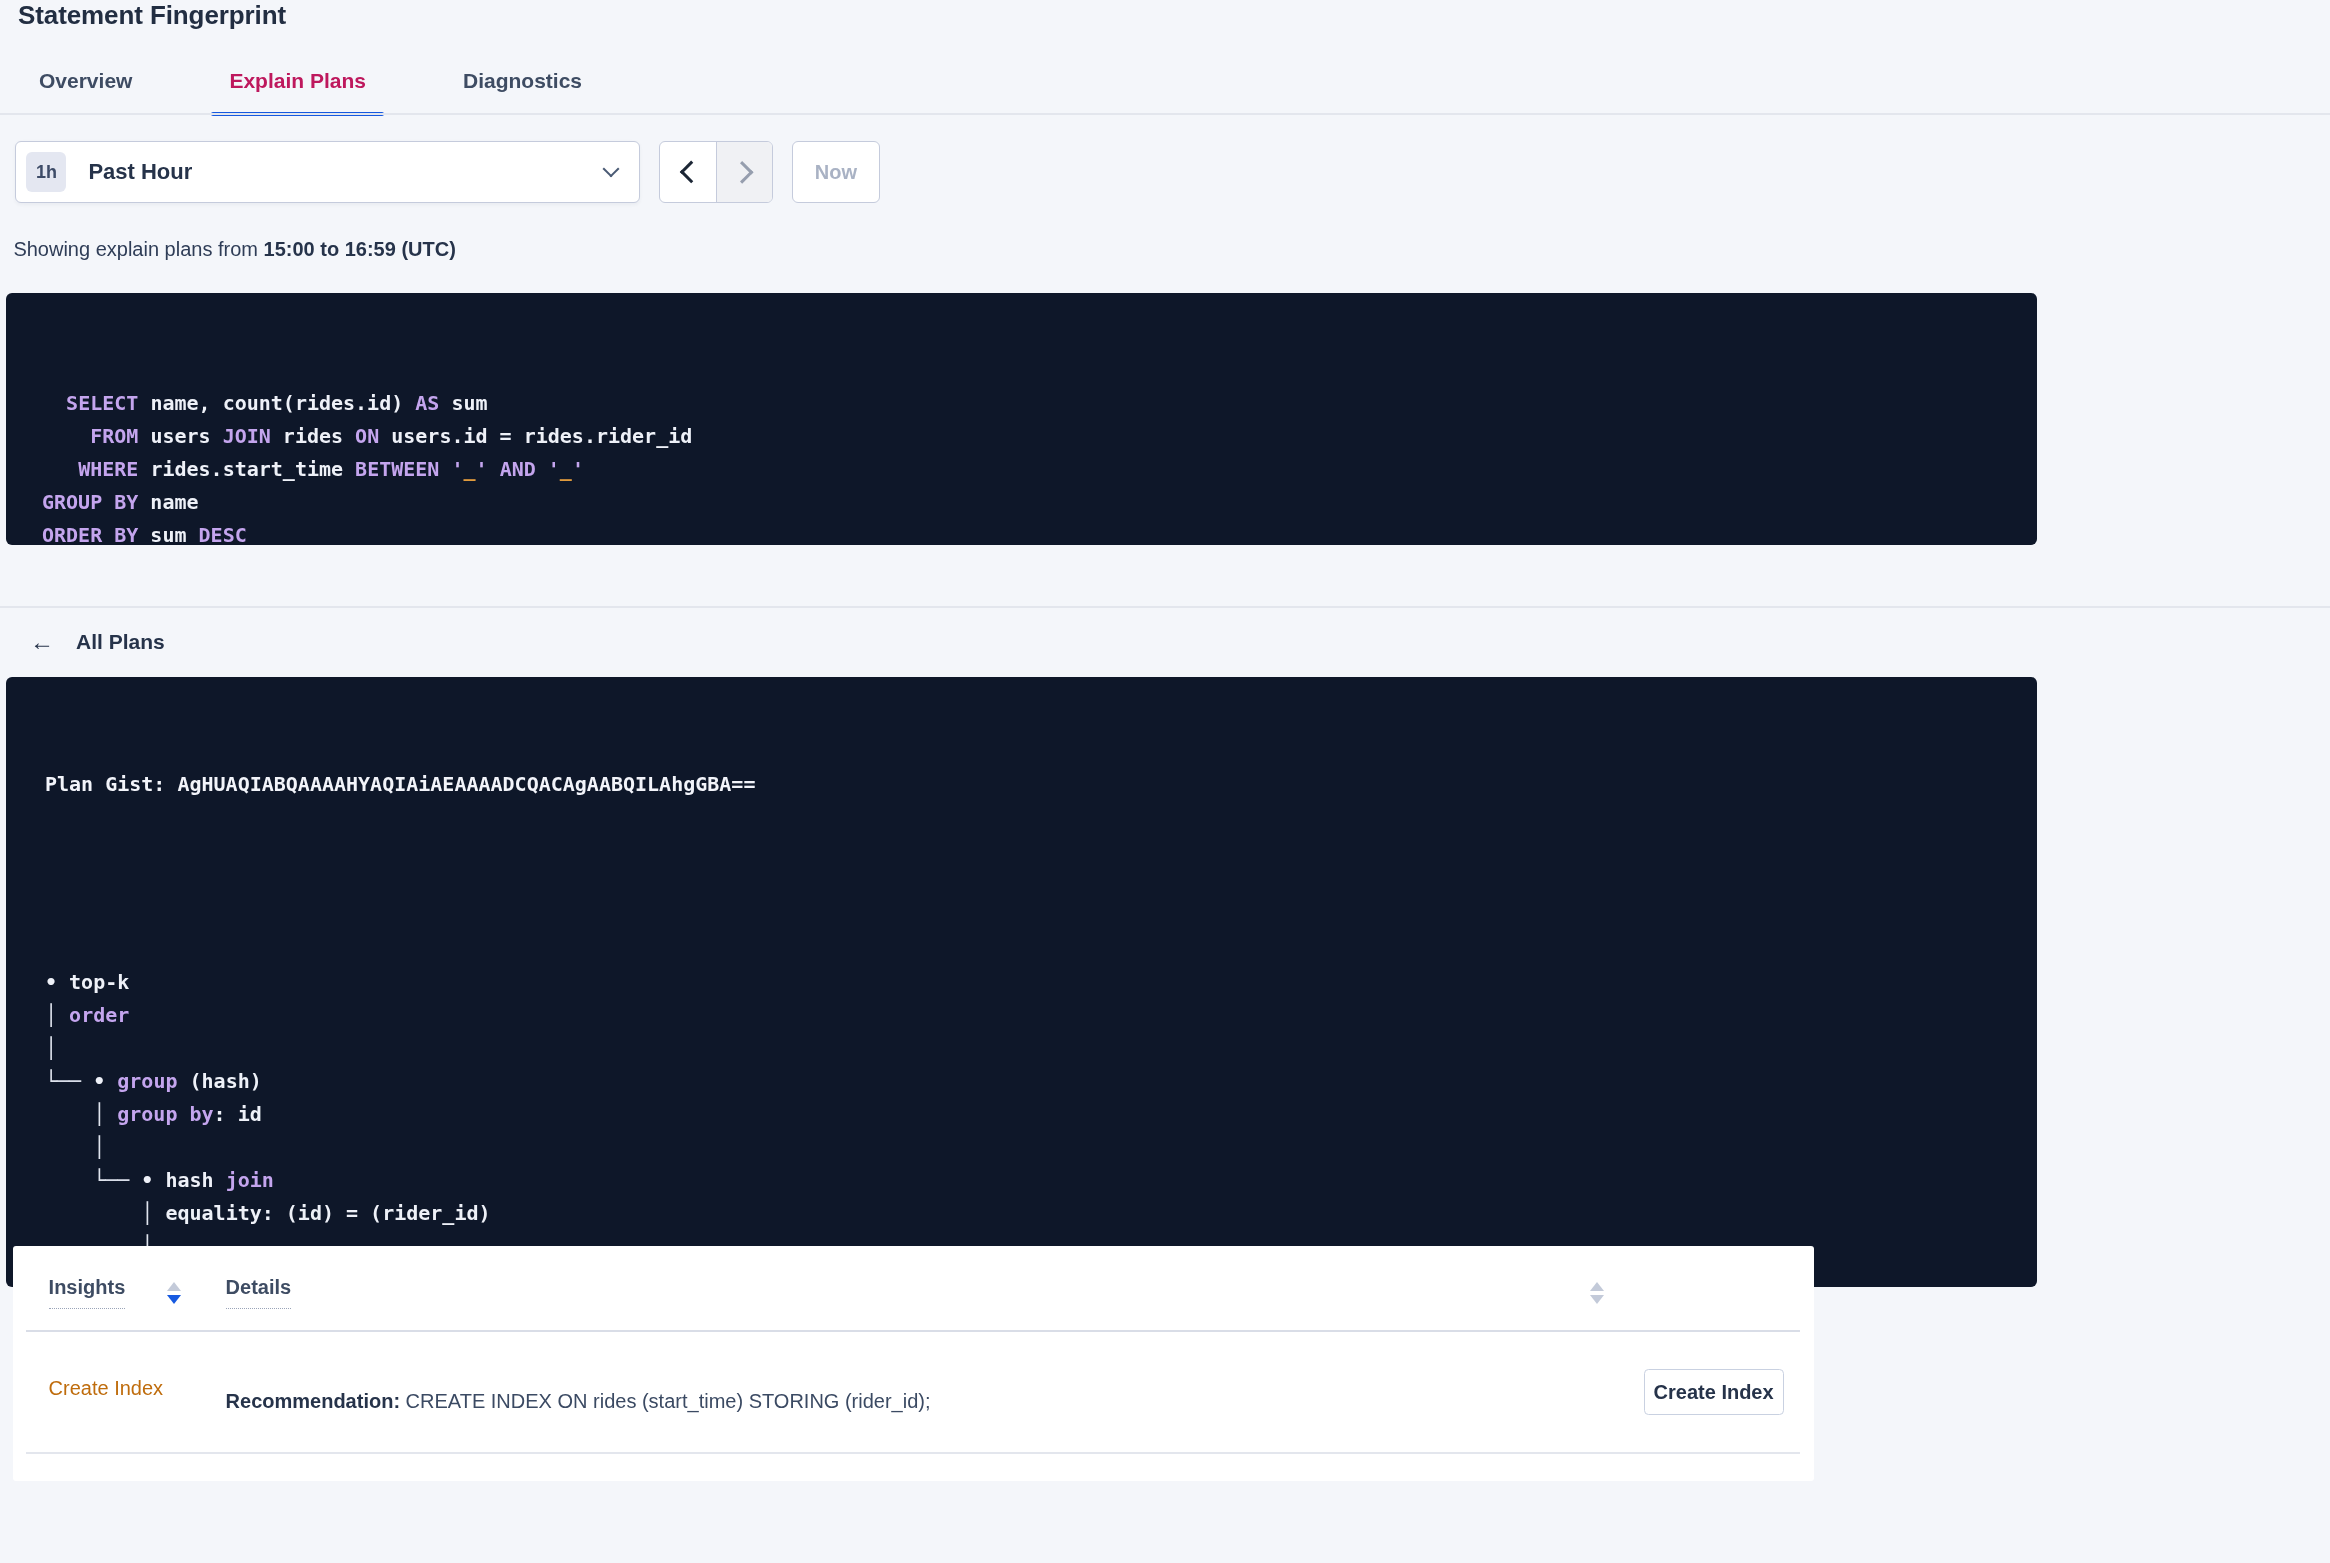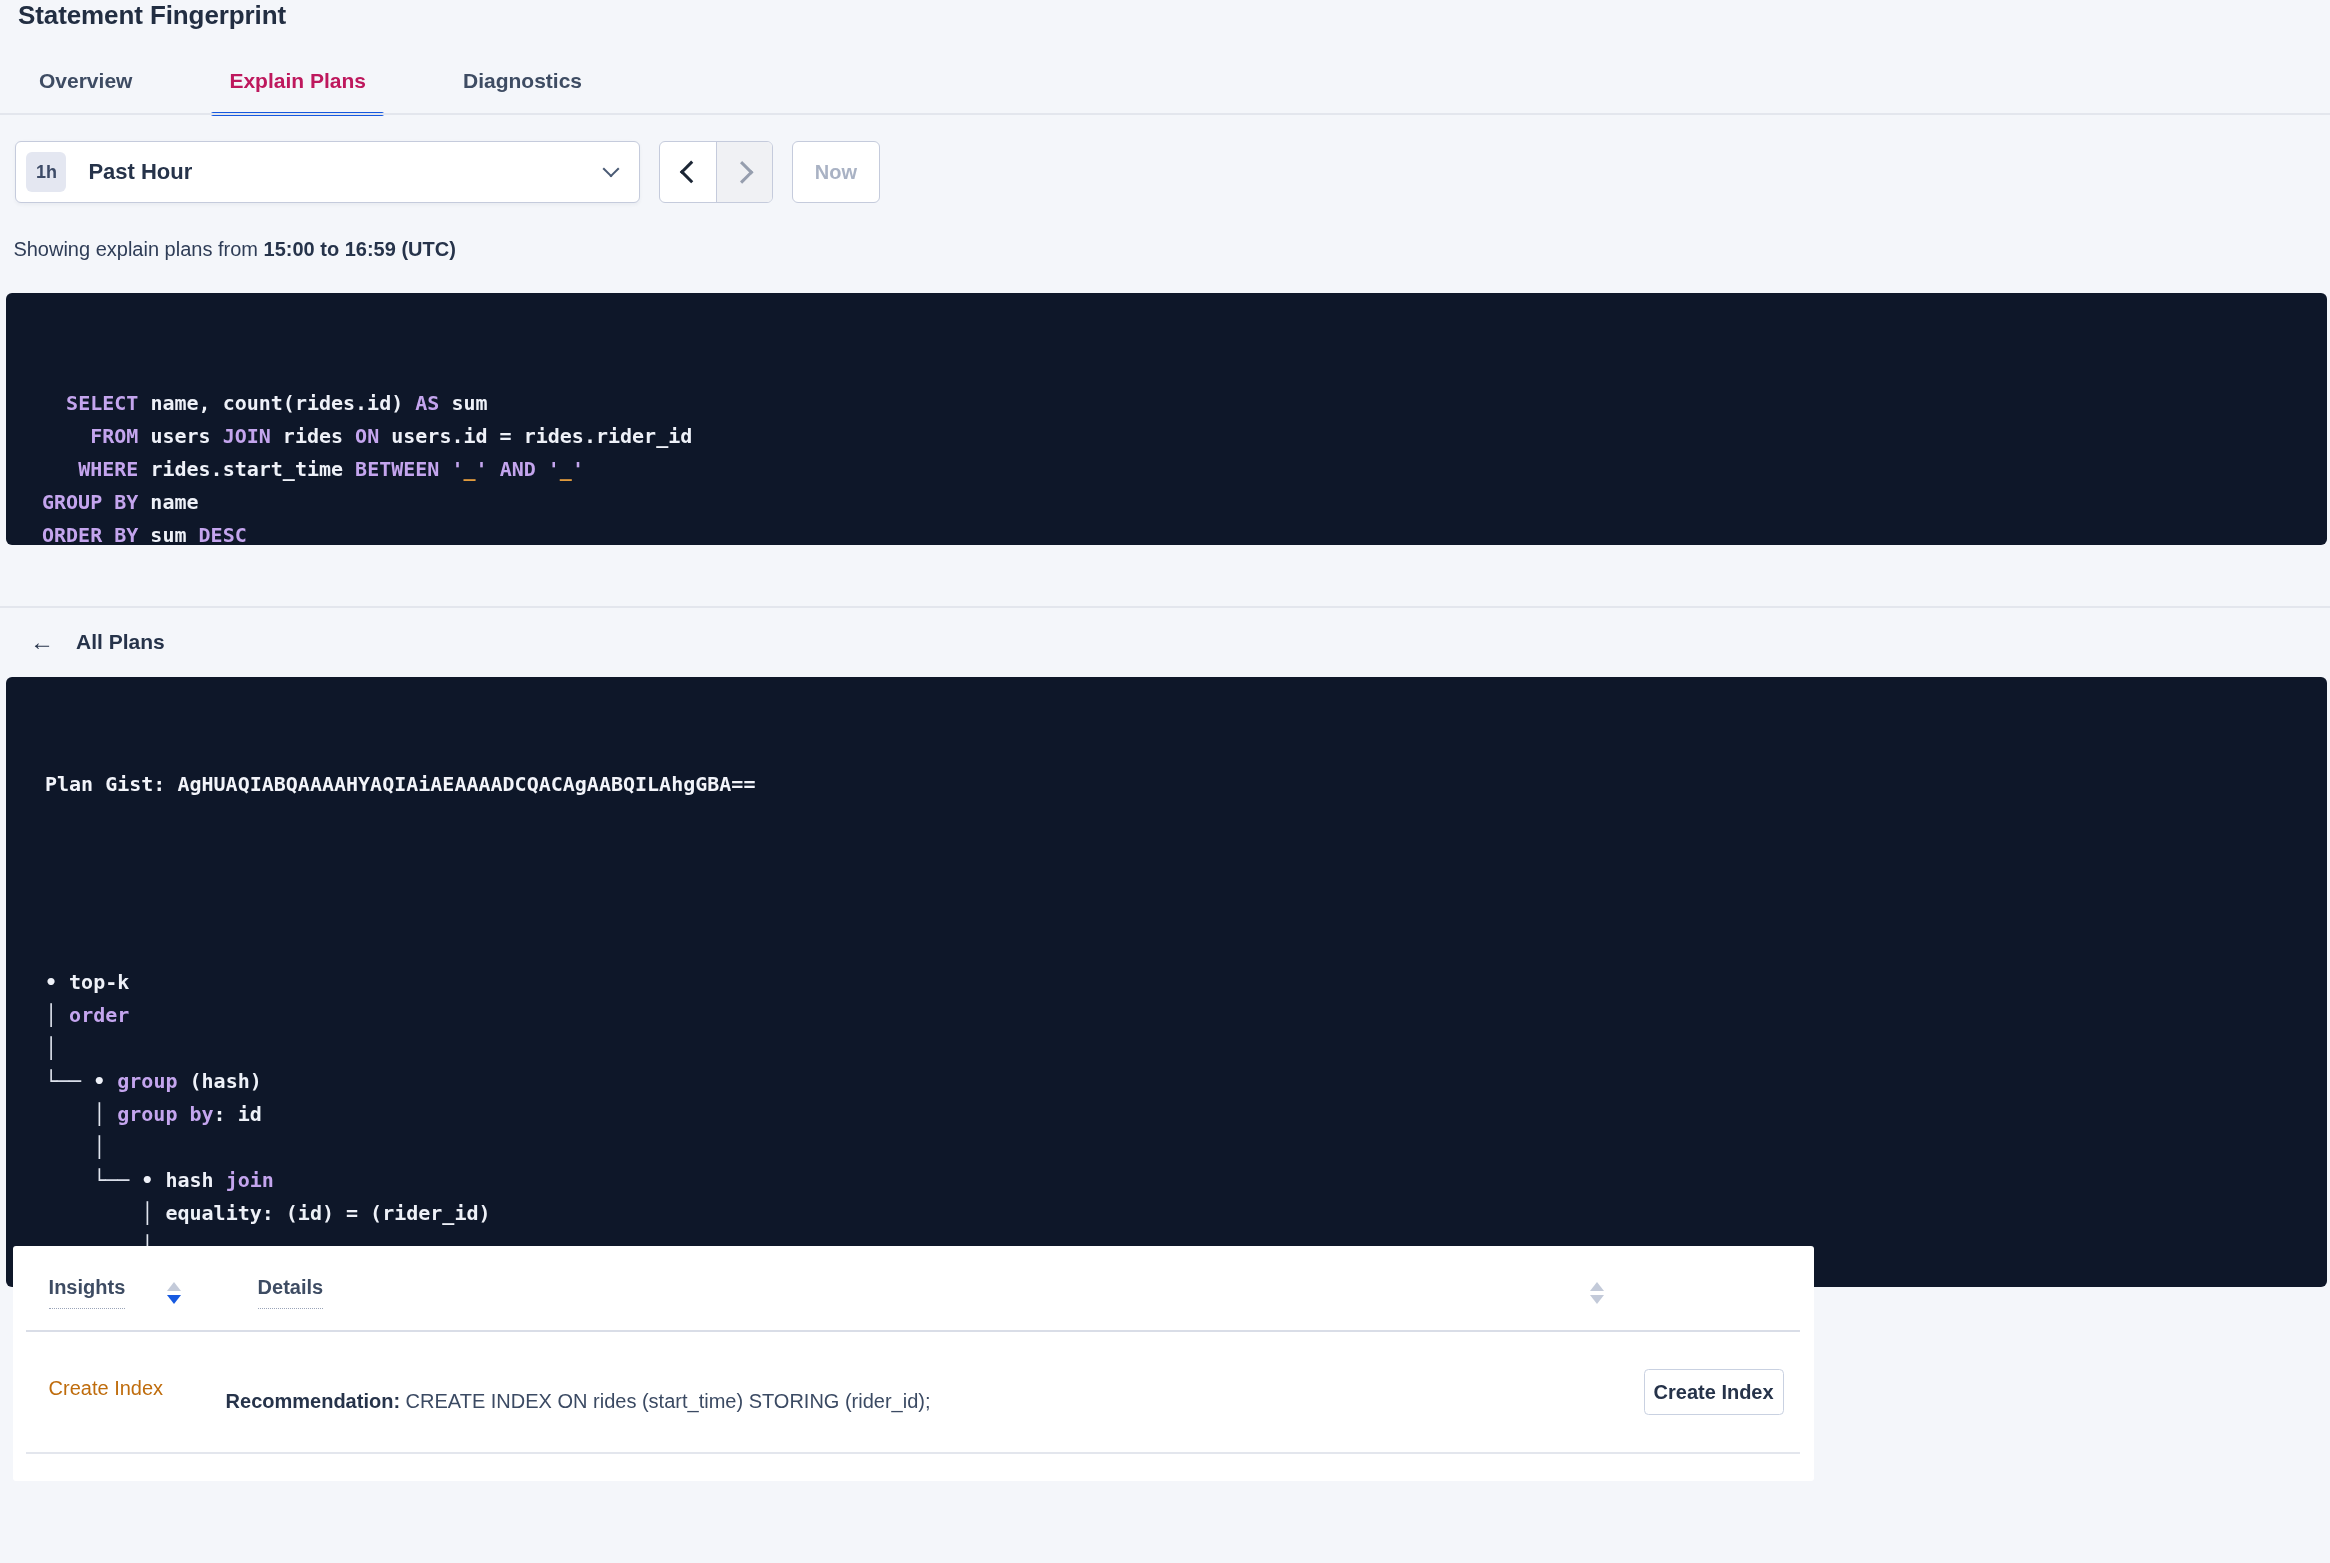--- a/index.html
+++ b/index.html
@@ -34,21 +34,21 @@
   .chev { width:16.3px; height:16.3px; }
   .chev-left { border-left:3.7px solid #1c2635; border-bottom:3.7px solid #1c2635; transform:rotate(45deg); margin-left:6px; }
   .chev-right { border-left:3.7px solid #969eae; border-bottom:3.7px solid #969eae; transform:rotate(225deg); margin-right:6px; }
   .now-btn { margin-left:18.6px; width:88px; height:62px; background:#fff; border:1.5px solid #c5cbdc; border-radius:6px;
     color:#a9b2c4; font-size:20px; font-weight:700; display:flex; align-items:center; justify-content:center; }
 
   .showing-line { position:absolute; left:13.4px; top:238px; font-size:20px; color:#2f3d57; }
   .showing-line b { font-weight:700; color:#26334a; }
 
   
-  .dark-box { position:absolute; left:6px; width:2321px; background:#0e1729; border-radius:6px; overflow:hidden; }
+  .dark-box { position:absolute; left:6px; width:2031px; background:#0e1729; border-radius:6px; overflow:hidden; }
   .sql-box  { top:293px; height:252px; padding:28px 0 0 36px; }
   .plan-box { top:677px; height:610px; padding:25px 7px 0 39px; }
   .code { font-family:"DejaVu Sans Mono","Liberation Mono",monospace; font-size:20px; line-height:33px; font-weight:700; white-space:pre; }
   .code-line { white-space:pre; }
   .tok-kw   { color:#c4a5ee; }
   .tok-id   { color:#eef1f8; }
   .tok-str  { color:#e09b3d; }
   .tok-tree { color:#dfe4ee; }
   .tok-pl   { color:#eef1f8; }
   .gist-line { color:#f2f4fa; }
@@ -58,21 +58,21 @@
 
   .all-plans { position:absolute; left:30px; top:628px; display:flex; align-items:center; cursor:pointer; }
   .all-plans .arrow { font-size:24px; color:#26334a; }
   .all-plans .lbl { margin-left:22px; font-size:21px; font-weight:600; color:#26334a; }
 
   
   .insights-card { position:absolute; left:12.6px; top:1246px; width:1801px; height:235px; background:#fff; border-radius:3px; }
   .th { position:absolute; font-size:20px; font-weight:700; color:#3e4c63; padding-bottom:9px;
         border-bottom:1.5px dotted #9aa4b8; cursor:pointer; }
   .th-insights { left:36px; top:30px; }
-  .th-details  { left:213px; top:30px;margin-left:32px; }
+  .th-details  { left:213px; top:30px; }
   .sorter { position:absolute; display:flex; flex-direction:column; align-items:center; cursor:pointer; }
   .sorter-1 { left:154px; top:36px; }
   .sorter-2 { left:1577px; top:36px; }
   .tri-up   { width:0; height:0; border-left:7.4px solid transparent; border-right:7.4px solid transparent; border-bottom:9px solid #c3cad9; }
   .tri-down { width:0; height:0; border-left:7.4px solid transparent; border-right:7.4px solid transparent; border-top:9px solid #c3cad9; margin-top:3.7px; }
   .tri-down.active { border-top-color:#1659e0; }
   .head-divider { position:absolute; left:13.4px; right:13.4px; top:84px; height:1.5px; background:#d9dde7; }
   .row-divider  { position:absolute; left:13.4px; right:13.4px; top:206px; height:1.5px; background:#e3e6ed; }
   .insight-link { position:absolute; left:36px; top:131px; font-size:20px; color:#bf6c0c; cursor:pointer; }
   .detail-line1 { position:absolute; left:213px; top:108px; font-size:20px; color:#3b4a63; white-space:nowrap; }

